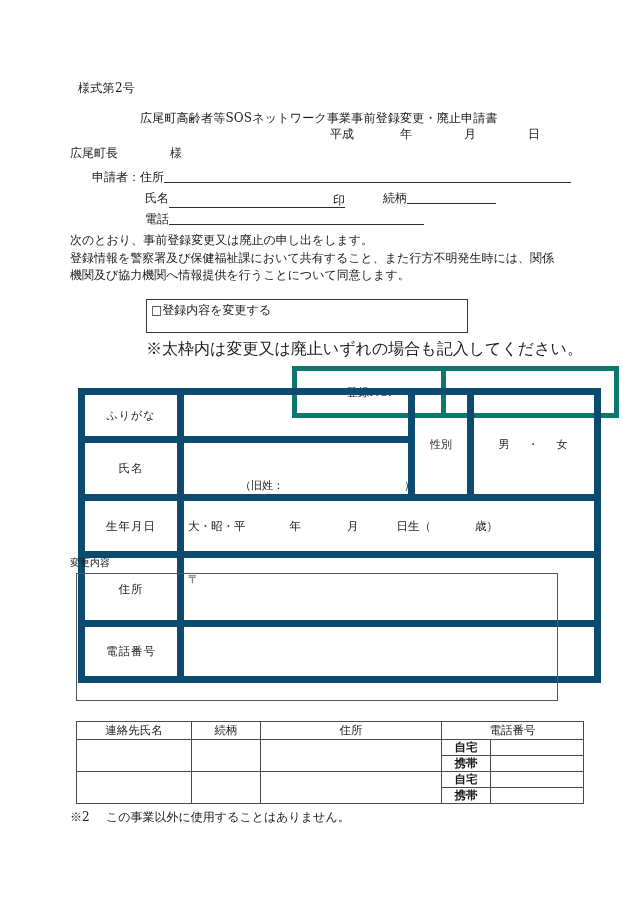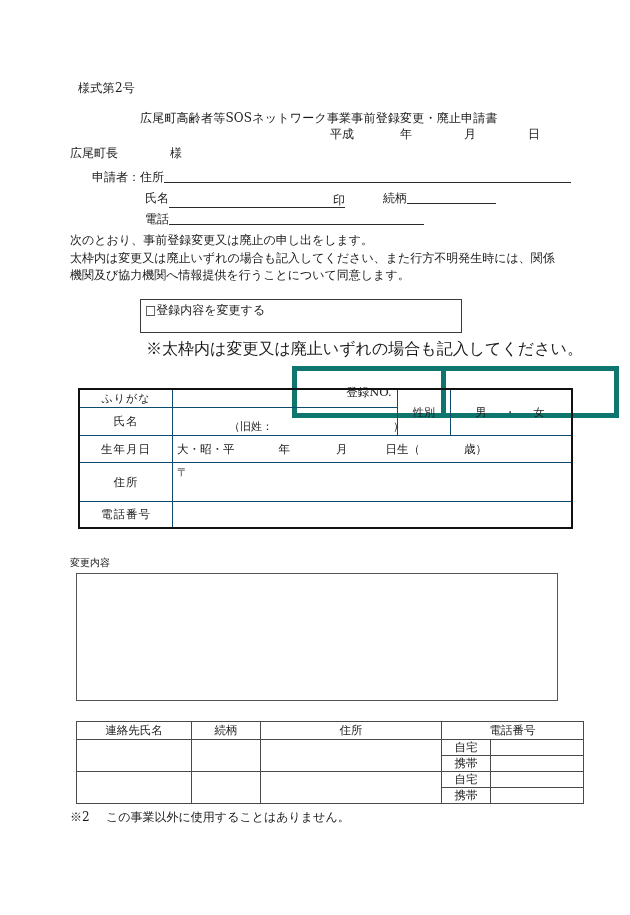--- a/index.html
+++ b/index.html
@@ -80,21 +80,21 @@
     left: 70px; top: 232px;
     width: 500px;
     font-size: 12px;
     line-height: 17.5px;
   }
   .body-text div { white-space: nowrap; }
   .body-text div.wrap2 { white-space: normal; width: 492px; }
 
   
   .check-box {
-    left: 140px; top: 299px;
+    left: 146px; top: 299px;
     width: 322px;
     height: 34px;
     border: 1px solid #3a3a3a;
     box-sizing: border-box;
     font-size: 12px;
     padding: 2px 0 0 4px;
   }
   .check-line {
     height: 16px;
     line-height: 16px;
@@ -123,22 +123,22 @@
   .regno-table td.lbl { width: 120px; }
   .regno-table td.val { width: 144px; }
 
   .main-table {
     left: 78px; top: 388px;
     border-collapse: collapse;
     font-size: 11.5px;
     border: 2px solid #111111;
   }
   .main-table td {
-    border: 1px solid #0c4a6e;
-    padding: 0 4px;
+    border: 7px solid #0c4a6e;
+    padding: 12px 4px;
     vertical-align: middle;
   }
   .main-table td.hdr {
     width: 84px;
     text-align: center;
     letter-spacing: 1px;
   }
   .main-table .furi-row td { height: 17px; font-size: 11px; }
   .main-table .name-row td { height: 27px; }
   .main-table .dob-row td { height: 26px; }
@@ -192,21 +192,21 @@
     vertical-align: middle;
     padding: 0 2px;
   }
   .contact-table thead td { height: 17px; }
   .contact-table .c-name { width: 110px; }
   .contact-table .c-rel  { width: 64px; }
   .contact-table .c-addr { width: 176px; }
   .contact-table .c-tel-h { width: 132px; }
   .contact-table .c-type { width: 44px; }
   .contact-table .c-telval { width: 88px; }
-  .contact-table tbody td { height: 15px; }
+  .contact-table tbody td { height: 15px; font-weight: bold; }
 
   
   .footnotes {
     left: 70px; top: 806px;
     font-size: 12px;
     line-height: 22px;
   }
   .footnotes div { white-space: nowrap; }
   .fn-mark { display: inline-block; width: 36px; }
 </style>
@@ -234,21 +234,21 @@
     <div class="ap-row">
       <span class="ap-label" style="display:inline-block;width:53px;"></span><span class="ap-label">氏名</span><span class="seal" style="width:176px;"><span>印</span></span><span style="display:inline-block;width:38px;"></span><span class="ap-label">続柄</span><span class="ul" style="width:89px;"></span>
     </div>
     <div class="ap-row">
       <span class="ap-label" style="display:inline-block;width:53px;"></span><span class="ap-label">電話</span><span class="ul" style="width:255px;"></span>
     </div>
   </div>
 
   <div class="abs body-text jp">
     <div>次のとおり、事前登録変更又は廃止の申し出をします。</div>
-    <div class="wrap2">太枠内は変更又は廃止いずれの場合も記入してください、また行方不明発生時には、関係機関及び協力機関へ情報提供を行うことについて同意します。</div>
+    <div class="wrap2">登録情報を警察署及び保健福祉課において共有すること、また行方不明発生時には、関係機関及び協力機関へ情報提供を行うことについて同意します。</div>
   </div>
 
   <div class="abs check-box jp">
     <div class="check-line">□登録内容を変更する</div>
   </div>
 
   <div class="abs thick-note jp">※太枠内は変更又は廃止いずれの場合も記入してください。</div>
 
   <table class="abs regno-table jp">
     <tbody>

